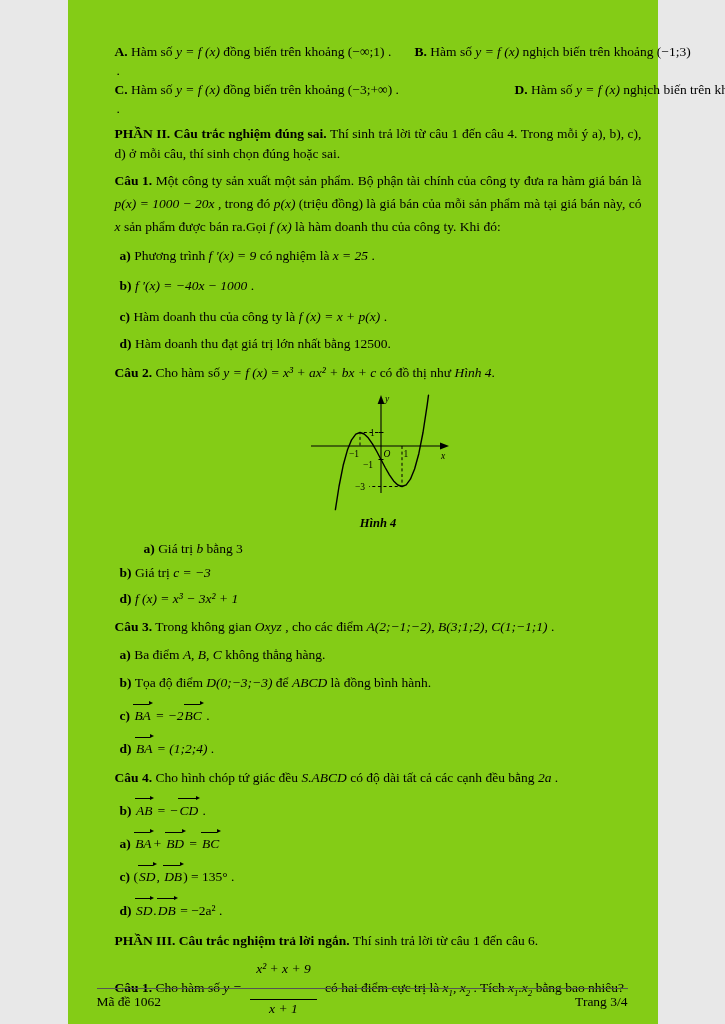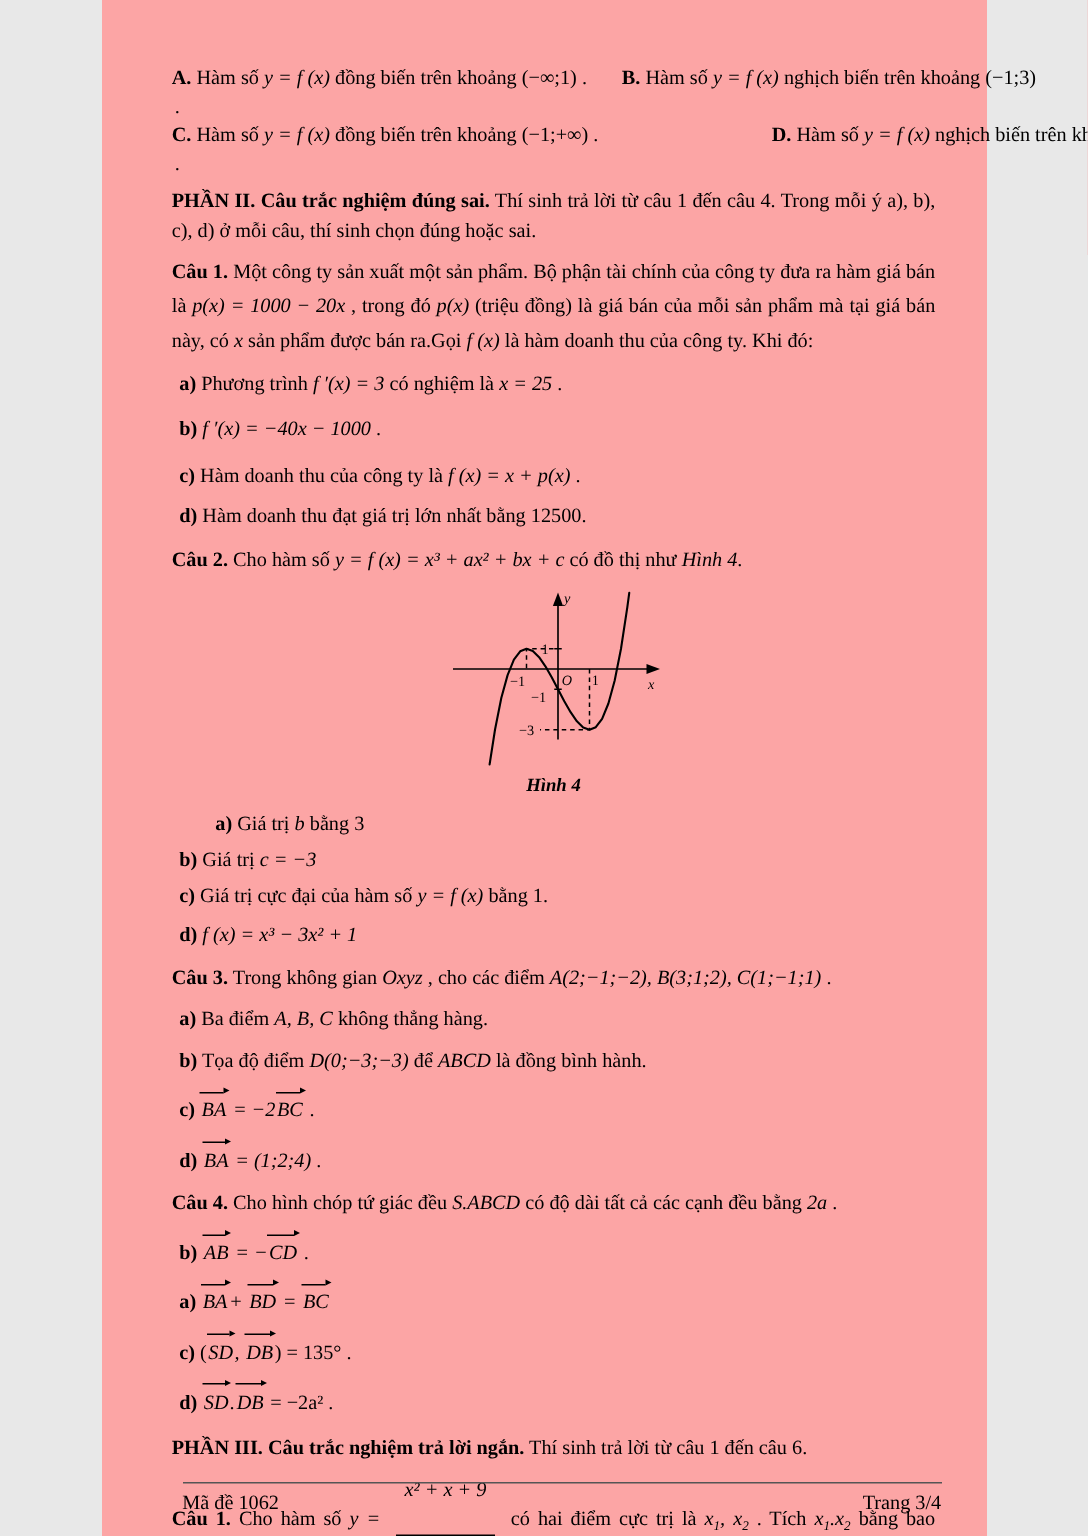--- a/index.html
+++ b/index.html
@@ -1,19 +1,19 @@
 <!DOCTYPE html>
 <html lang="vi"><head>
 <meta charset="utf-8">
 <style>
   html,body{margin:0;padding:0;background:#e8e8e8;}
   .page{
-    width:590px;height:1024px;margin:0 auto;background:#fca5a5;color:#000;
+    width:590px;height:1024px;margin:0 auto;background:#84cc16;color:#000;
     box-sizing:border-box;position:relative;
-    padding:42px 34px 0 47px;
+    padding:42px 16px 0 47px;
     font-family:"Liberation Serif","DejaVu Serif",serif;
     font-size:13.5px;line-height:1.5;
   }
   p{margin:0;}
   .b{font-weight:700;}
   .i{font-style:italic;}
   .sub{font-size:0.65em;vertical-align:-0.4em;font-style:italic;}
   
   .vec{font-style:italic;position:relative;display:inline-block;padding:0 1px;}
   .vec::before{content:"";position:absolute;top:-2.5px;left:0;right:3px;height:1px;background:#000;}
@@ -35,46 +35,46 @@
   .item{margin:7.5px 0 0 5px;}
   .item-v{margin:13px 0 0 5px;}
   .item-f{margin:10px 0 0 5px;}
   .fig{margin:10px auto 2px;width:170px;text-align:center;}
   .fig svg{display:block;margin:0 auto;}
   .caption{font-style:italic;font-weight:600;font-size:12.5px;margin-top:1px;}
   .gtext{font-family:"Liberation Serif","DejaVu Serif",serif;font-size:9.5px;fill:#000;}
   .gi{font-style:italic;}
   .p3q{margin-top:9px;}
   .footer{
-    position:absolute;left:54px;right:30px;bottom:12px;
+    position:absolute;left:29px;right:30px;bottom:12px;
     border-top:1.5px solid #555;padding-top:3px;
     display:flex;justify-content:space-between;font-size:13.5px;
   }
 </style>
 </head>
 <body>
 
 <div class="page">
 
   <div class="optrow row1">
     <p class="col1"><span class="b">A.</span><span> Hàm số </span><span class="i">y = f (x)</span><span> đồng biến trên khoảng (−∞;1) .</span></p>
     <p><span class="b">B.</span><span> Hàm số </span><span class="i">y = f (x)</span><span> nghịch biến trên khoảng (−1;3)</span></p>
   </div>
   <p class="stray">.</p>
 
   <div class="optrow row2">
-    <p class="col1"><span class="b">C.</span><span> Hàm số </span><span class="i">y = f (x)</span><span> đồng biến trên khoảng (−1;+∞) .</span></p>
+    <p class="col1"><span class="b">C.</span><span> Hàm số </span><span class="i">y = f (x)</span><span> đồng biến trên khoảng (−3;+∞) .</span></p>
     <p><span class="b">D.</span><span> Hàm số </span><span class="i">y = f (x)</span><span> nghịch biến trên khoảng (−1;1)</span></p>
   </div>
   <p class="stray">.</p>
 
   <p class="heading"><span class="b">PHẦN II. Câu trắc nghiệm đúng sai.</span><span> Thí sinh trả lời từ câu 1 đến câu 4. Trong mỗi ý a), b), c), d) ở mỗi câu, thí sinh chọn đúng hoặc sai.</span></p>
 
   <p class="para q1-intro"><span class="b">Câu 1.</span><span> Một công ty sản xuất một sản phẩm. Bộ phận tài chính của công ty đưa ra hàm giá bán là </span><span class="i">p(x) = 1000 − 20x</span><span> , trong đó </span><span class="i">p(x)</span><span> (triệu đồng) là giá bán của mỗi sản phẩm mà tại giá bán này, có </span><span class="i">x</span><span> sản phẩm được bán ra.Gọi </span><span class="i">f (x)</span><span> là hàm doanh thu của công ty. Khi đó:</span></p>
-  <p class="item"><span class="b">a)</span><span> Phương trình </span><span class="i">f ′(x) = 3</span><span> có nghiệm là </span><span class="i">x = 25</span><span> .</span></p>
+  <p class="item"><span class="b">a)</span><span> Phương trình </span><span class="i">f ′(x) = 9</span><span> có nghiệm là </span><span class="i">x = 25</span><span> .</span></p>
   <p class="item-f"><span class="b">b)</span><span> </span><span class="i">f ′(x) = −40x − 1000</span><span> .</span></p>
   <p class="item-f"><span class="b">c)</span><span> Hàm doanh thu của công ty là </span><span class="i">f (x) = x + p(x)</span><span> .</span></p>
   <p class="item"><span class="b">d)</span><span> Hàm doanh thu đạt giá trị lớn nhất bằng 12500.</span></p>
 
   <p class="para q-intro"><span class="b">Câu 2.</span><span> Cho hàm số </span><span class="i">y = f (x) = x³ + ax² + bx + c</span><span> có đồ thị như </span><span class="i">Hình 4</span><span>.</span></p>
 
   <figure class="fig" style="margin-top:8px;">
     <svg width="150" height="122" viewBox="0 0 150 122">
 
       <line x1="8" y1="55" x2="140" y2="55" stroke="#000" stroke-width="1.1"></line>
@@ -97,21 +97,20 @@
       <text x="100.5" y="65.5" class="gtext">1</text>
       <text x="67" y="45" class="gtext">1</text>
       <text x="60" y="77" class="gtext">−1</text>
       <text x="52" y="99" class="gtext">−3</text>
     </svg>
     <figcaption class="caption">Hình 4</figcaption>
   </figure>
 
   <p class="item" style="margin-top:6px;margin-left:29px;"><span class="b">a)</span><span> Giá trị </span><span class="i">b</span><span> bằng 3</span></p>
   <p class="item" style="margin-top:4px;"><span class="b">b)</span><span> Giá trị </span><span class="i">c = −3</span></p>
-  <p class="item" style="margin-top:4px;"><span class="b">c)</span><span> Giá trị cực đại của hàm số </span><span class="i">y = f (x)</span><span> bằng 1.</span></p>
   <p class="item-f" style="margin-top:6px;"><span class="b">d)</span><span> </span><span class="i">f (x) = x³ − 3x² + 1</span></p>
 
   <p class="para q-intro"><span class="b">Câu 3.</span><span> Trong không gian </span><span class="i">Oxyz</span><span> , cho các điểm </span><span class="i">A(2;−1;−2), B(3;1;2), C(1;−1;1)</span><span> .</span></p>
   <p class="item"><span class="b">a)</span><span> Ba điểm </span><span class="i">A, B, C</span><span> không thẳng hàng.</span></p>
   <p class="item"><span class="b">b)</span><span> Tọa độ điểm </span><span class="i">D(0;−3;−3)</span><span> để </span><span class="i">ABCD</span><span> là đồng bình hành.</span></p>
   <p class="item-v"><span class="b">c)</span><span> </span><span class="vec">BA</span><span class="i"> = −2</span><span class="vec">BC</span><span> .</span></p>
   <p class="item-v"><span class="b">d)</span><span> </span><span class="vec">BA</span><span class="i"> = (1;2;4)</span><span> .</span></p>
 
   <p class="para q-intro"><span class="b">Câu 4.</span><span> Cho hình chóp tứ giác đều </span><span class="i">S.ABCD</span><span> có độ dài tất cả các cạnh đều bằng </span><span class="i">2a</span><span> .</span></p>
   <p class="item-v"><span class="b">b)</span><span> </span><span class="vec">AB</span><span class="i"> = −</span><span class="vec">CD</span><span> .</span></p>

